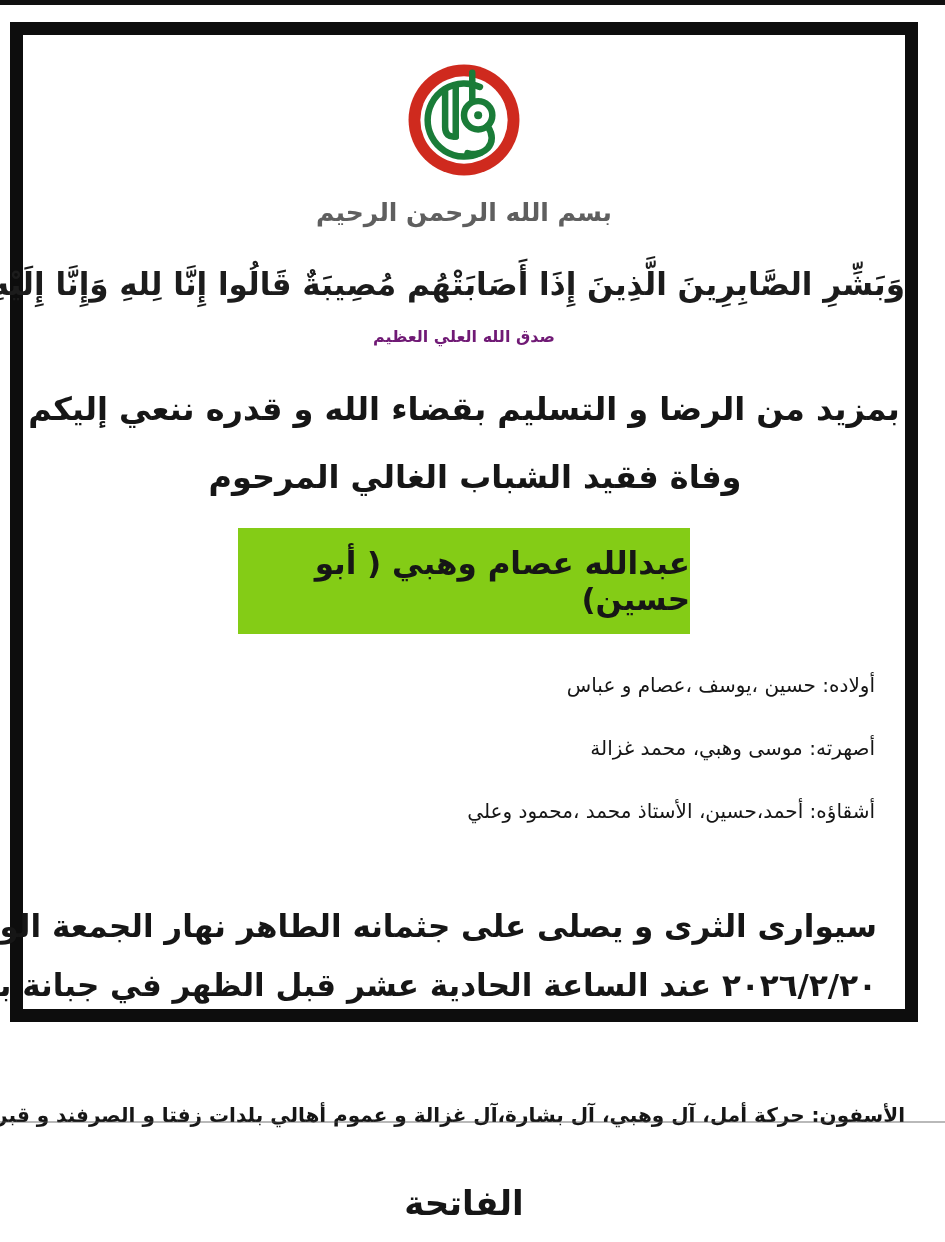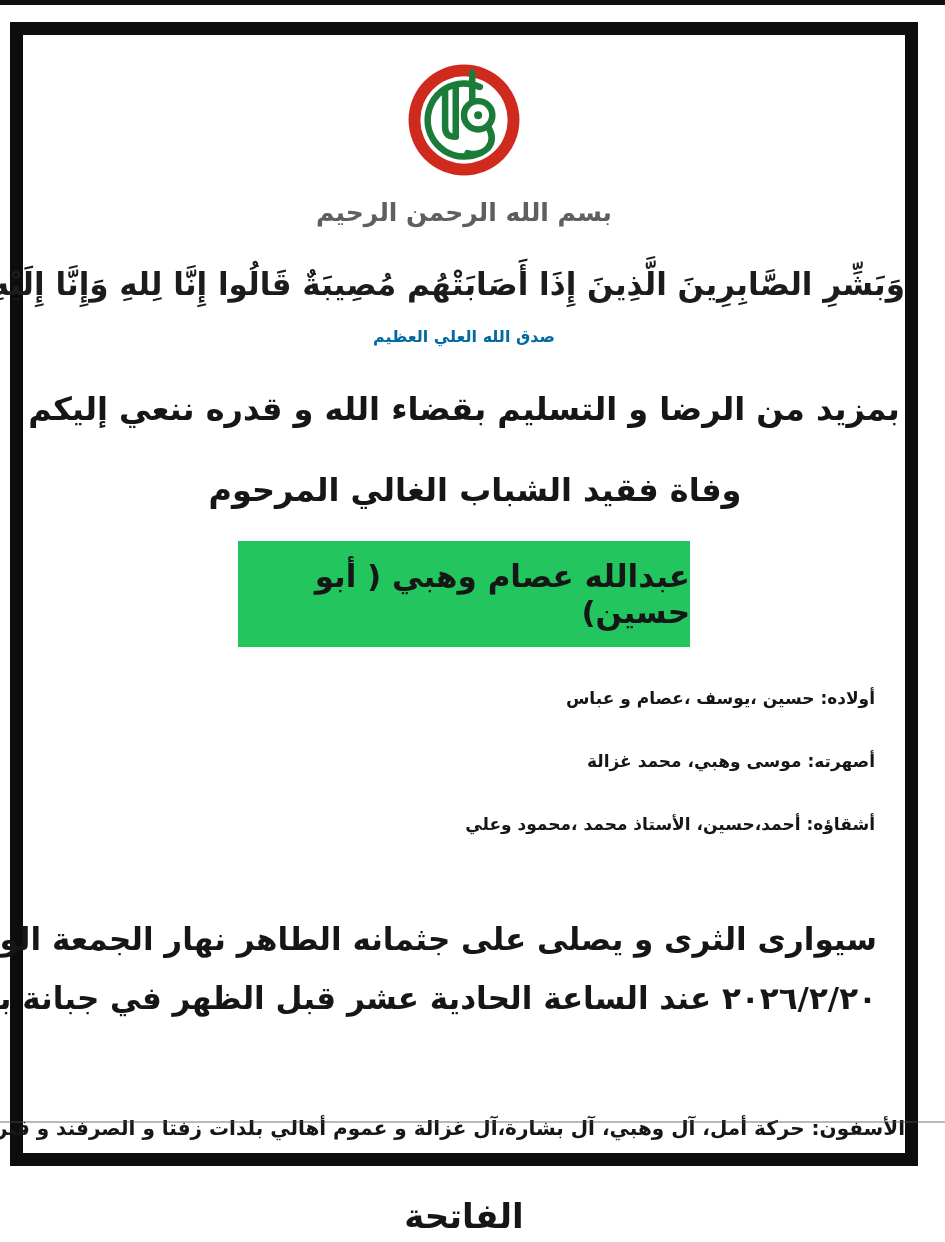--- a/index.html
+++ b/index.html
@@ -22,21 +22,21 @@
   .artifact-line {
     position: absolute;
     top: 1121px; left: 0;
     width: 100%; height: 2px;
     background: rgba(80,80,80,0.4);
     z-index: 6;
   }
   .frame {
     position: absolute;
     top: 22px; left: 10px;
-    width: 908px; height: 1144px;
+    width: 908px; height: 1000px;
     border: 13px solid #0d0d0d;
     box-sizing: border-box;
     background: #ffffff;
     z-index: 2;
   }
   .inner {
     width: 100%; height: 100%;
     display: flex;
     flex-direction: column;
     align-items: stretch;
@@ -60,58 +60,58 @@
     font-size: 31px;
     font-weight: bold;
     color: #1c1c1c;
     line-height: 74px;
     white-space: nowrap;
   }
   .attribution {
     margin-top: 6px;
     text-align: center;
     font-size: 16px;
-    color: #0369a1;
+    color: #701a75;
     font-weight: bold;
   }
   .intro1 {
     margin-top: 42px;
     text-align: center;
     font-size: 32px;
     font-weight: bold;
     line-height: 42px;
   }
   .intro2 {
-    margin-top: 39px;
+    margin-top: 26px;
     text-align: center;
     font-size: 32px;
     font-weight: bold;
     line-height: 42px;
     padding-left: 22px;
   }
   .name-box {
     margin: 30px auto 0;
     width: 452px;
     min-height: 106px;
-    background: #22c55e;
+    background: #84cc16;
     display: flex;
     align-items: center;
     justify-content: center;
     font-size: 31px;
     font-weight: bold;
   }
   .family {
     margin-top: 34px;
     padding-left: 60px;
     padding-right: 30px;
     text-align: right;
   }
   .family-line {
-    font-size: 17px;
-    font-weight: bold;
+    font-size: 20px;
+    font-weight: normal;
     line-height: 35px;
     margin-bottom: 28px;
   }
   .burial {
     margin-top: 40px;
     padding: 0 28px;
     text-align: center;
     font-size: 31px;
     font-weight: bold;
   }

